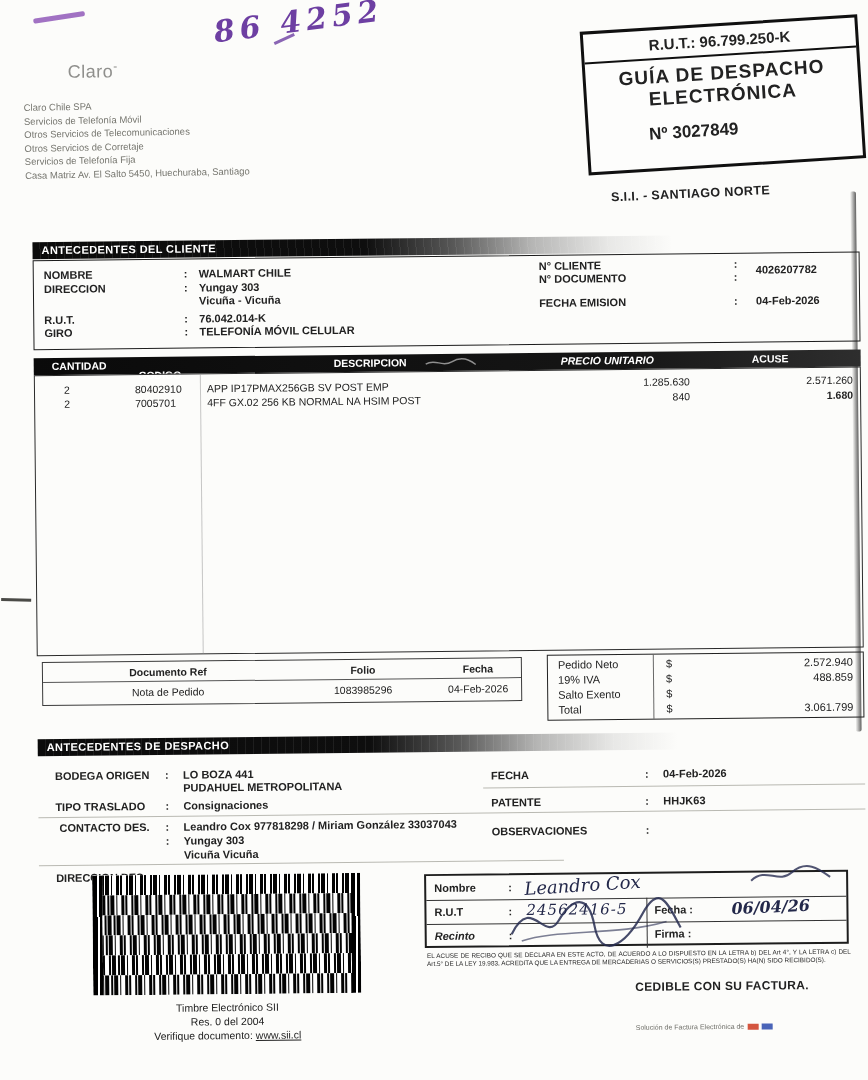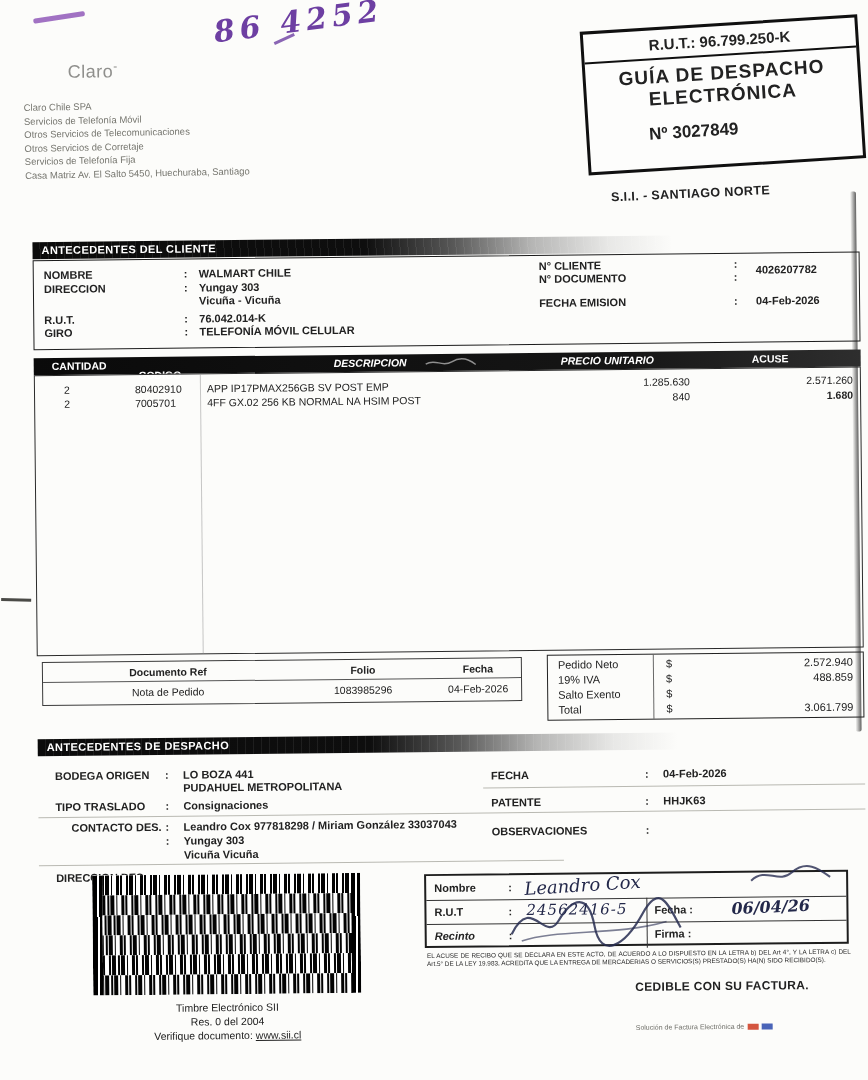--- a/index.html
+++ b/index.html
@@ -111,21 +111,21 @@
     <span class="a b" style="left:722px;top:10px;">4026207782</span>
 
     <span class="a b" style="left:505px;top:41px;">FECHA EMISION</span>
     <span class="a b" style="left:700px;top:41px;">:</span>
     <span class="a b" style="left:722px;top:41px;">04-Feb-2026</span>
   </div>
 
   <div class="a thead" style="left:35px;top:354px;width:827px;">
     <span class="a" style="left:18px;top:2px;">CANTIDAD</span>
     <span class="a" style="left:105px;top:2px;margin-top:10px;">CODIGO</span>
-    <span class="a" style="left:300px;top:2px;font-style:italic;">DESCRIPCION</span>
+    <span class="a" style="left:300px;top:2px;">DESCRIPCION</span>
     <span class="a" style="left:527px;top:2px;font-style:italic;">PRECIO UNITARIO</span>
     <span class="a" style="left:718px;top:2px;">ACUSE</span>
     <svg class="a" style="left:388px;top:2px;" width="56" height="13">
           <path d="M4 8 C 14 2, 20 12, 30 6 S 48 4, 54 9" stroke="#8f8f8f" stroke-width="1.4" fill="none"></path>
         </svg>
   </div>
   <div class="a tbody" style="left:35px;top:371px;width:827px;height:281px;">
     <div class="a vline" style="left:165px;top:0;height:100%;"></div>
 
     <span class="a cell ctr" style="left:15px;top:8px;width:34px;">2</span>
@@ -173,21 +173,21 @@
   <span class="a b" style="left:162px;top:766px;">:</span>
   <span class="a b" style="left:180px;top:766px;">LO BOZA 441</span>
   <span class="a b" style="left:180px;top:779px;">PUDAHUEL  METROPOLITANA</span>
 
   <span class="a b" style="left:52px;top:797px;">TIPO TRASLADO</span>
   <span class="a b" style="left:162px;top:797px;">:</span>
   <span class="a b" style="left:180px;top:797px;">Consignaciones</span>
 
   <div class="a hline" style="left:35px;top:813px;width:827px;"></div>
 
-  <span class="a b" style="left:68px;top:818px;">CONTACTO DES.</span>
+  <span class="a b" style="left:56px;top:818px;">CONTACTO DES.</span>
   <span class="a b" style="left:162px;top:818px;">:</span>
   <span class="a b" style="left:180px;top:818px;">Leandro Cox 977818298 / Miriam González 33037043</span>
 
   <span class="a b" style="left:52px;top:868px;">DIRECCION DES.</span>
   <span class="a b" style="left:162px;top:832px;">:</span>
   <span class="a b" style="left:180px;top:832px;">Yungay 303</span>
   <span class="a b" style="left:180px;top:846px;">Vicuña   Vicuña</span>
 
   <div class="a hline" style="left:35px;top:861px;width:525px;"></div>
 

